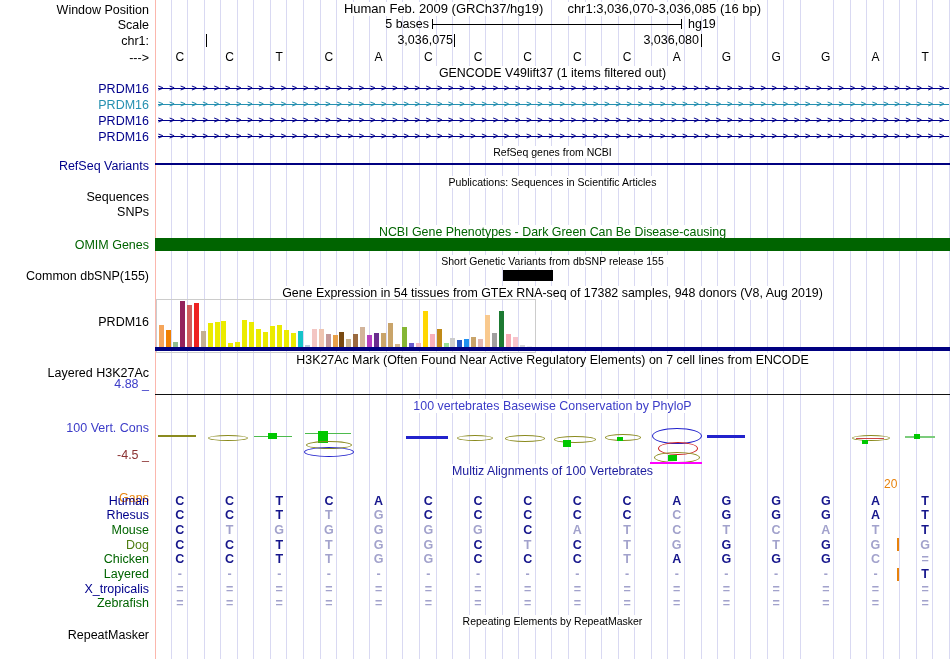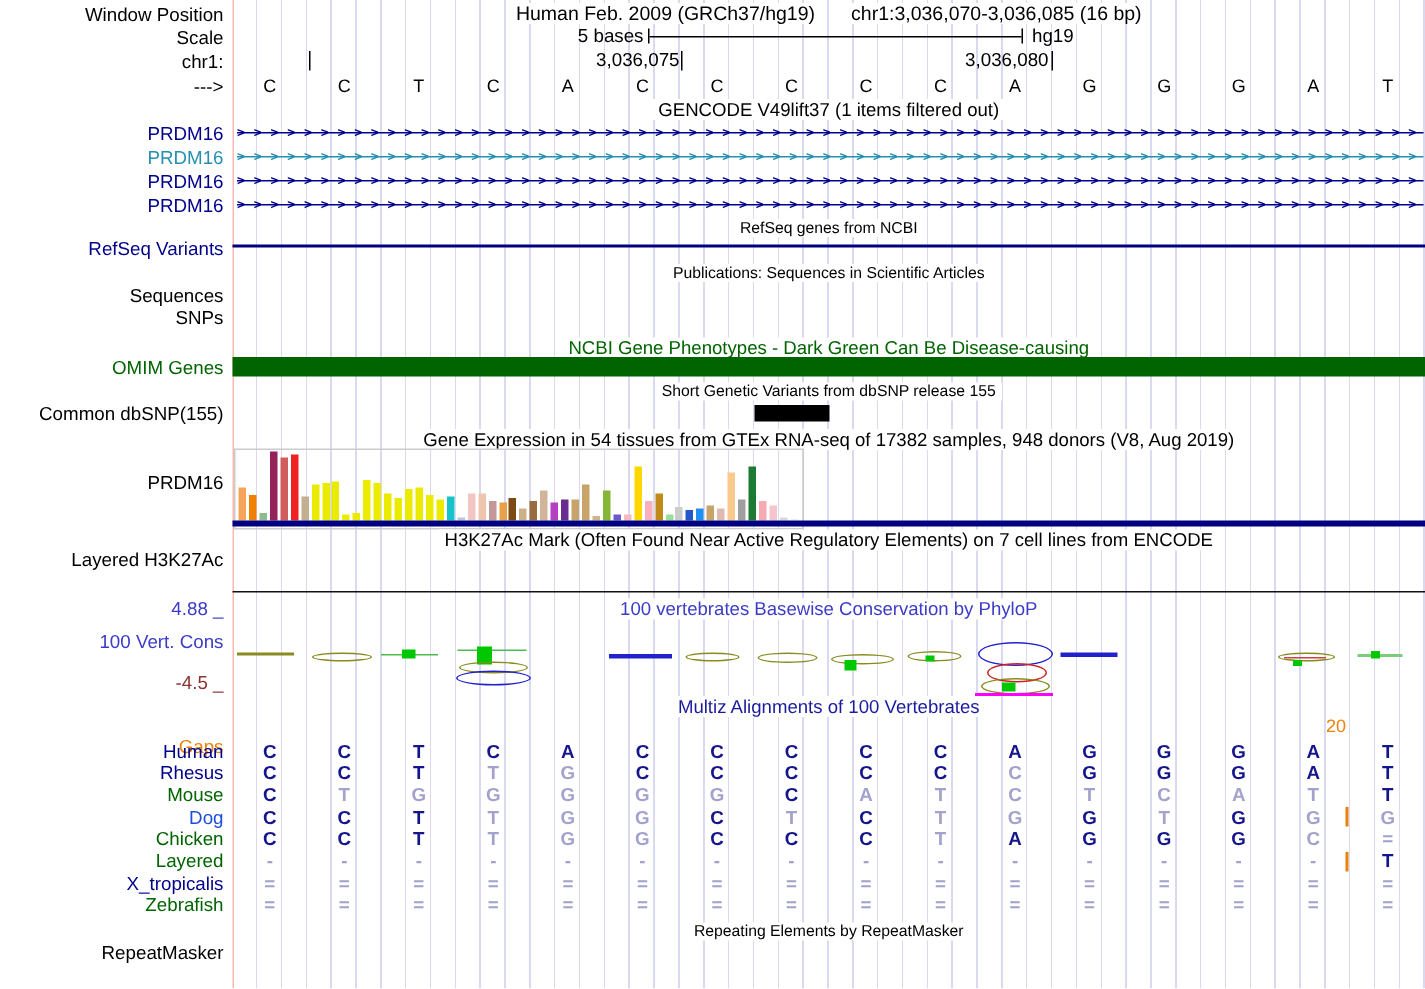--- a/index.html
+++ b/index.html
@@ -139,21 +139,21 @@
       <div class="gbar" style="left: 369.82px; height: 1px; background: rgb(238, 238, 238);"></div>
     </div>
   <div class="hline" style="top:347px;height:4px;background:#000080"></div>
   <div class="lbl" style="top:314px">PRDM16</div>
 
   <div class="title big" style="top:353px"><span>H3K27Ac Mark (Often Found Near Active Regulatory Elements) on 7 cell lines from ENCODE</span></div>
   <div class="lbl" style="top:365px">Layered H3K27Ac</div>
   <div class="hline" style="top:394px;height:1px;background:#111"></div>
 
   <div class="title big" style="top:399px;color:#3c3cc8"><span>100 vertebrates Basewise Conservation by PhyloP</span></div>
-  <div class="lbl" style="top:398px;color:#3c3cc8">4.88 _</div>
+  <div class="lbl" style="top:376px;color:#3c3cc8">4.88 _</div>
   <div class="lbl" style="top:420px;color:#3c3cc8">100 Vert. Cons</div>
   <div class="lbl" style="top:447px;color:#8b3232">-4.5 _</div>
 
   <div class="title big" style="top:464px;color:#1b1b9e"><span>Multiz Alignments of 100 Vertebrates</span></div>
   <div class="lbl" style="top:490px;color:#e8820c">Gaps</div>
   <div class="num" style="left:884px;top:477px;color:#e8820c;font-size:12px">20</div>
   <div class="orange-tick" style="left:897px;top:538px"></div>
   <div class="orange-tick" style="left:897px;top:568px"></div>
 
   <div class="title" style="top:614px"><span>Repeating Elements by RepeatMasker</span></div>
@@ -252,21 +252,21 @@
     <div class="mcell" style="left: 453.125px; top: 522px; width: 49.6875px; color: rgb(162, 162, 204);">G</div>
     <div class="mcell" style="left: 502.812px; top: 522px; width: 49.6875px; color: rgb(22, 22, 140);">C</div>
     <div class="mcell" style="left: 552.5px; top: 522px; width: 49.6875px; color: rgb(162, 162, 204);">A</div>
     <div class="mcell" style="left: 602.188px; top: 522px; width: 49.6875px; color: rgb(162, 162, 204);">T</div>
     <div class="mcell" style="left: 651.875px; top: 522px; width: 49.6875px; color: rgb(162, 162, 204);">C</div>
     <div class="mcell" style="left: 701.562px; top: 522px; width: 49.6875px; color: rgb(162, 162, 204);">T</div>
     <div class="mcell" style="left: 751.25px; top: 522px; width: 49.6875px; color: rgb(162, 162, 204);">C</div>
     <div class="mcell" style="left: 800.938px; top: 522px; width: 49.6875px; color: rgb(162, 162, 204);">A</div>
     <div class="mcell" style="left: 850.625px; top: 522px; width: 49.6875px; color: rgb(162, 162, 204);">T</div>
     <div class="mcell" style="left: 900.312px; top: 522px; width: 49.6875px; color: rgb(22, 22, 140);">T</div>
-    <div class="lbl" style="top: 537px; color: #1d4ed8;">Dog</div>
+    <div class="lbl" style="top: 537px; color: #4d7c0f;">Dog</div>
     <div class="mcell" style="left: 155px; top: 537px; width: 49.6875px; color: rgb(22, 22, 140);">C</div>
     <div class="mcell" style="left: 204.688px; top: 537px; width: 49.6875px; color: rgb(22, 22, 140);">C</div>
     <div class="mcell" style="left: 254.375px; top: 537px; width: 49.6875px; color: rgb(22, 22, 140);">T</div>
     <div class="mcell" style="left: 304.062px; top: 537px; width: 49.6875px; color: rgb(162, 162, 204);">T</div>
     <div class="mcell" style="left: 353.75px; top: 537px; width: 49.6875px; color: rgb(162, 162, 204);">G</div>
     <div class="mcell" style="left: 403.438px; top: 537px; width: 49.6875px; color: rgb(162, 162, 204);">G</div>
     <div class="mcell" style="left: 453.125px; top: 537px; width: 49.6875px; color: rgb(22, 22, 140);">C</div>
     <div class="mcell" style="left: 502.812px; top: 537px; width: 49.6875px; color: rgb(162, 162, 204);">T</div>
     <div class="mcell" style="left: 552.5px; top: 537px; width: 49.6875px; color: rgb(22, 22, 140);">C</div>
     <div class="mcell" style="left: 602.188px; top: 537px; width: 49.6875px; color: rgb(162, 162, 204);">T</div>

